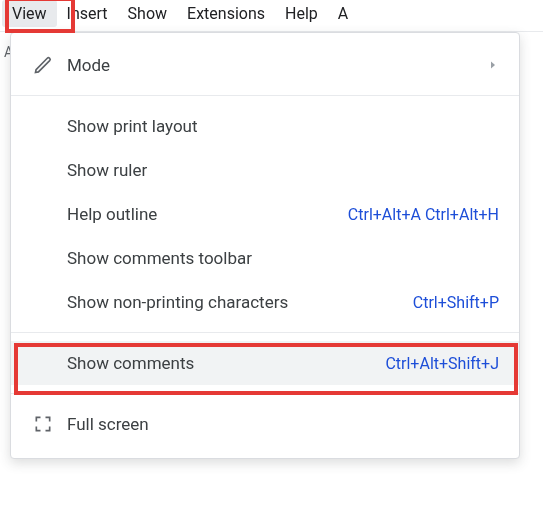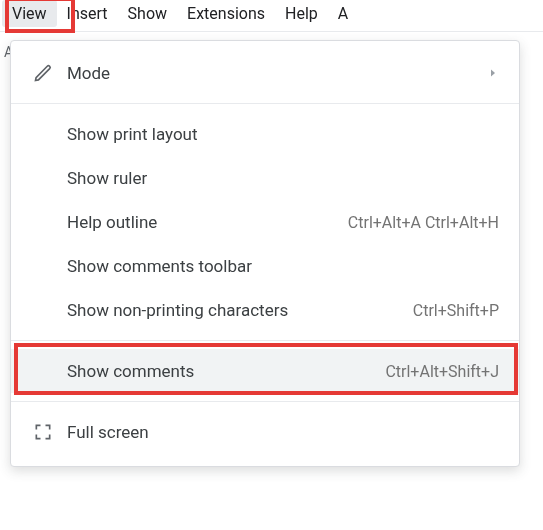--- a/index.html
+++ b/index.html
@@ -49,21 +49,21 @@
     height: 40px;
     display: flex;
     align-items: center;
     color: #5f6368;
     font-size: 14px;
     padding-left: 4px;
   }
   .dropdown {
     position: absolute;
     left: 10px;
-    top: 40px;
+    top: 32px;
     width: 510px;
     background: #fff;
     border: 1px solid #dadce0;
     border-radius: 4px;
     box-shadow: 0 4px 12px rgba(60,64,67,.18);
     padding: 10px 0 12px 0;
     z-index: 50;
   }
   .row {
     display: flex;
@@ -75,21 +75,21 @@
     cursor: pointer;
   }
   .row .icon-slot {
     width: 34px;
     display: flex;
     justify-content: flex-start;
     color: #5f6368;
   }
   .row .label { flex: 1; }
   .row .shortcut {
-    color: #737373;
+    color: #1d4ed8;
     font-size: 16px;
   }
   .row .chevron {
     color: #9aa0a6;
   }
   .row.hovered { background: #f1f3f4; }
   .divider {
     height: 1px;
     background: #e8eaed;
     margin: 8px 0;

